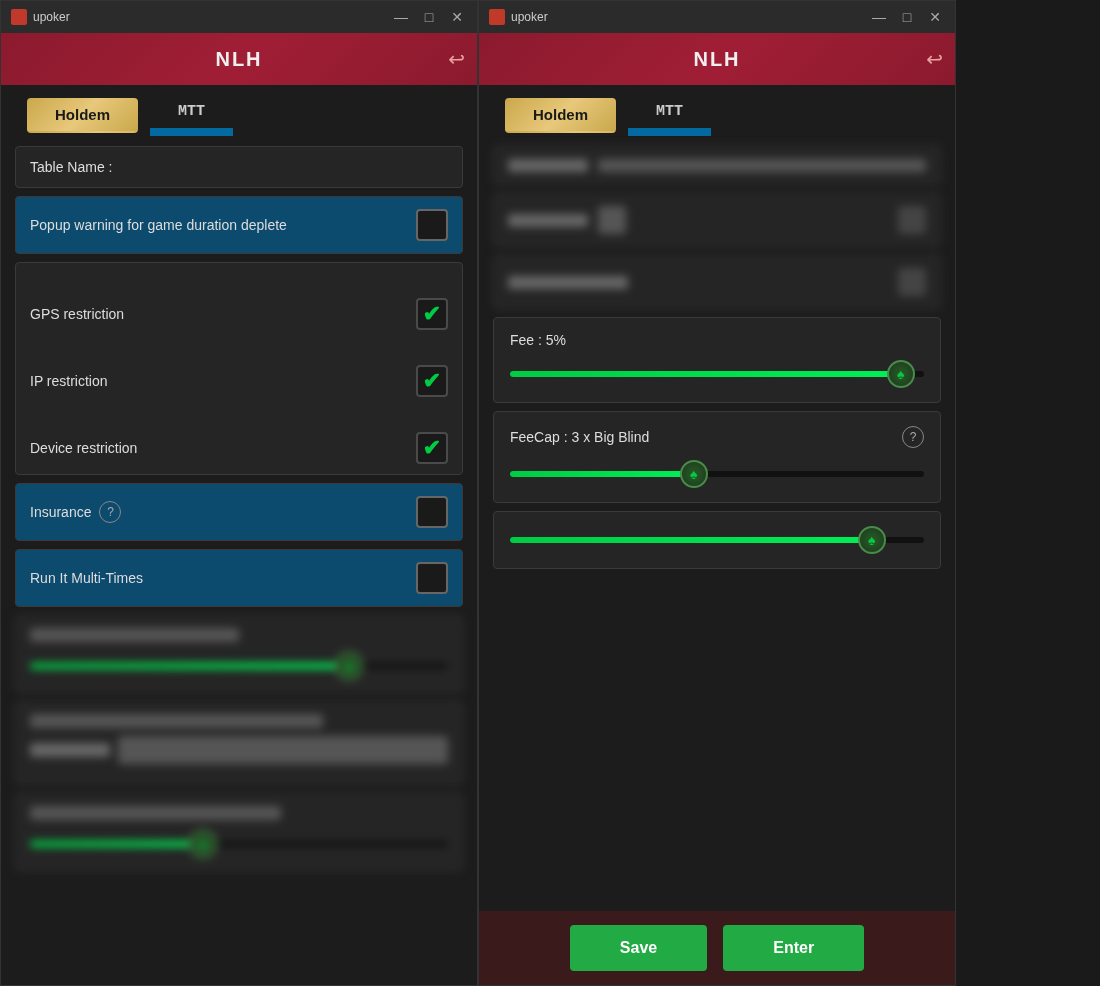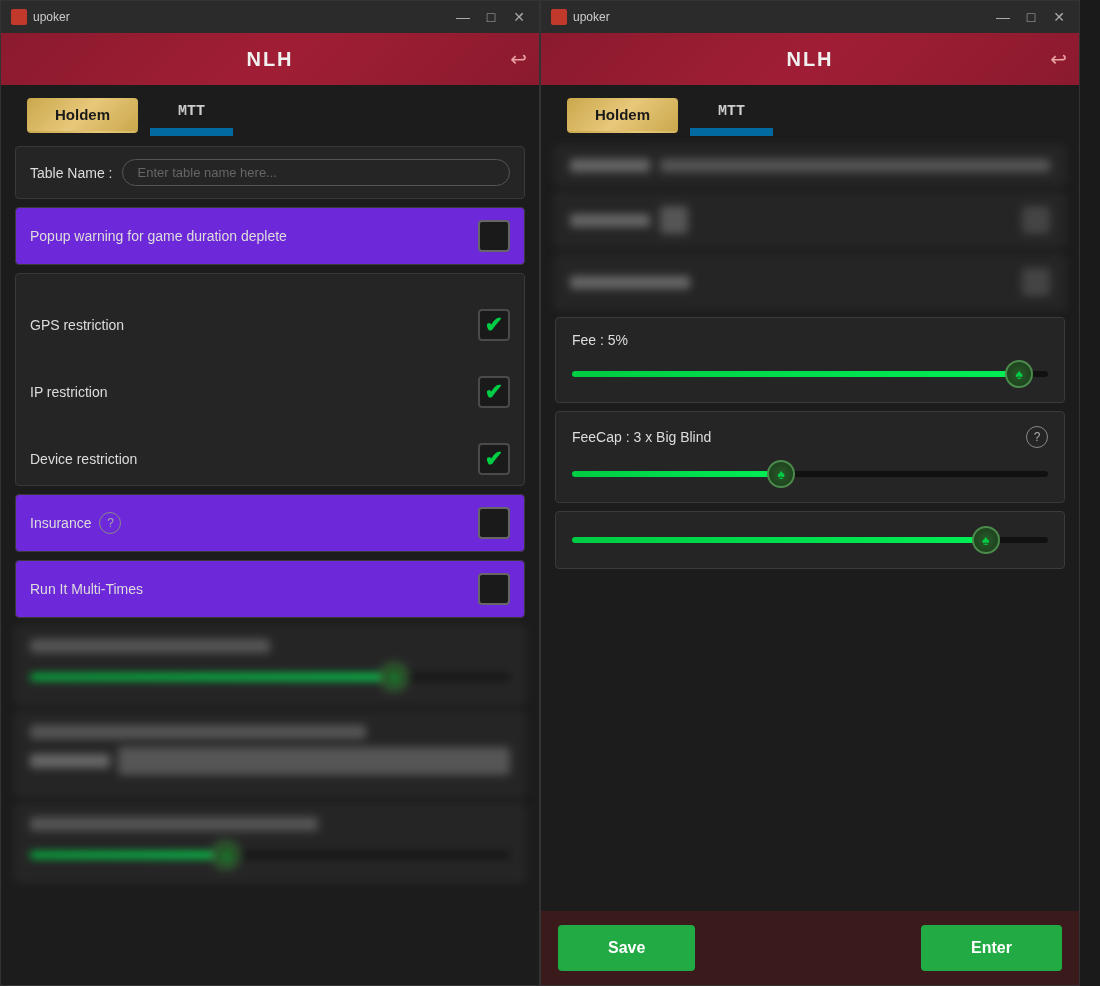--- a/index.html
+++ b/index.html
@@ -7,21 +7,21 @@
       width: 1100px;
       height: 986px;
       background: #1a1a1a;
       font-family: 'Segoe UI', Arial, sans-serif;
       display: flex;
       gap: 0;
       overflow: hidden;
     }
 
     .window {
-      width: 540px;
+      width: 478px;
       height: 986px;
       background: #1c1c1c;
       display: flex;
       flex-direction: column;
       border: 1px solid #333;
       position: relative;
     }
 
     .titlebar {
       height: 32px;
@@ -153,21 +153,21 @@
       border-radius: 20px;
       padding: 5px 14px;
       color: #888;
       font-size: 13px;
       outline: none;
     }
 
     .field-input::placeholder { color: #666; }
 
     .toggle-row {
-      background: #6d28d9;
+      background: #0c4a6e;
       border: 1px solid #3a3a3a;
       border-radius: 4px;
       padding: 12px 14px;
       display: flex;
       align-items: center;
       justify-content: space-between;
     }
 
     .toggle-label {
       color: #ddd;
@@ -293,21 +293,21 @@
 
     .slider-label-text {
       color: #ddd;
       font-size: 14px;
     }
 
     .footer-buttons {
       padding: 14px 17px;
       display: flex;
       gap: 16px;
-      justify-content: space-between;
+      justify-content: center;
       background: #3a1a1a;
     }
 
     .btn-save, .btn-start {
       padding: 14px 50px;
       border: none;
       border-radius: 4px;
       font-size: 16px;
       font-weight: bold;
       cursor: pointer;
@@ -357,21 +357,20 @@
     </div>
     <div class="tab inactive">
       <span>MTT</span>
     </div>
   </div>
 
   <div class="content-area">
 
     <div class="field-row">
       <span class="field-label">Table Name :</span>
-      <input class="field-input" type="text" placeholder="Enter table name here..." style="">
     </div>
 
     <div class="toggle-row">
       <span class="toggle-label">Popup warning for game duration deplete</span>
       <div class="checkbox-empty"></div>
     </div>
 
     <div class="group-box">
       <div class="group-row">
         <span class="toggle-label">GPS restriction</span>

